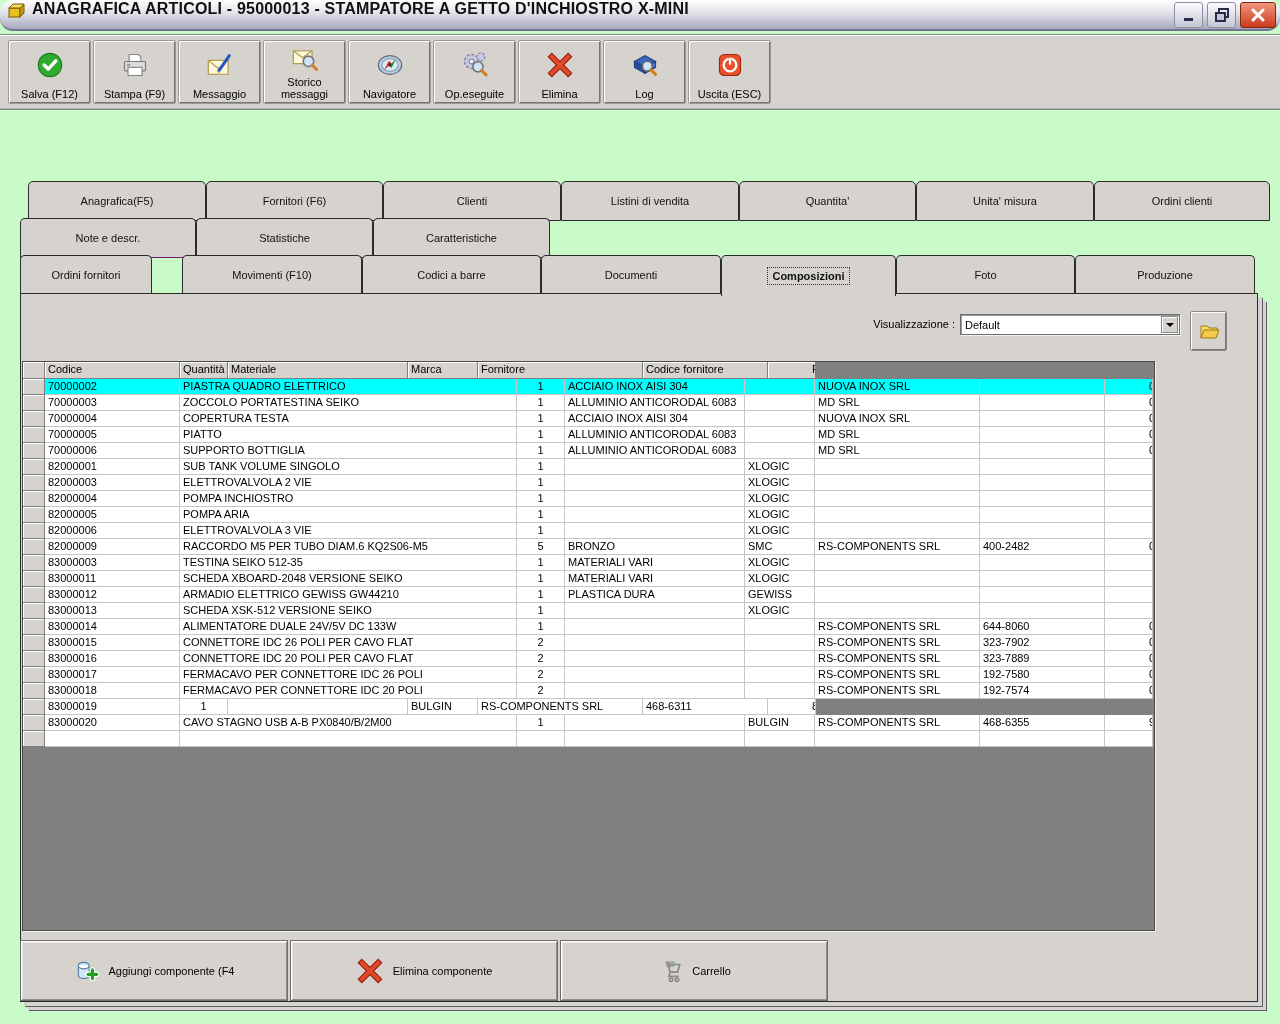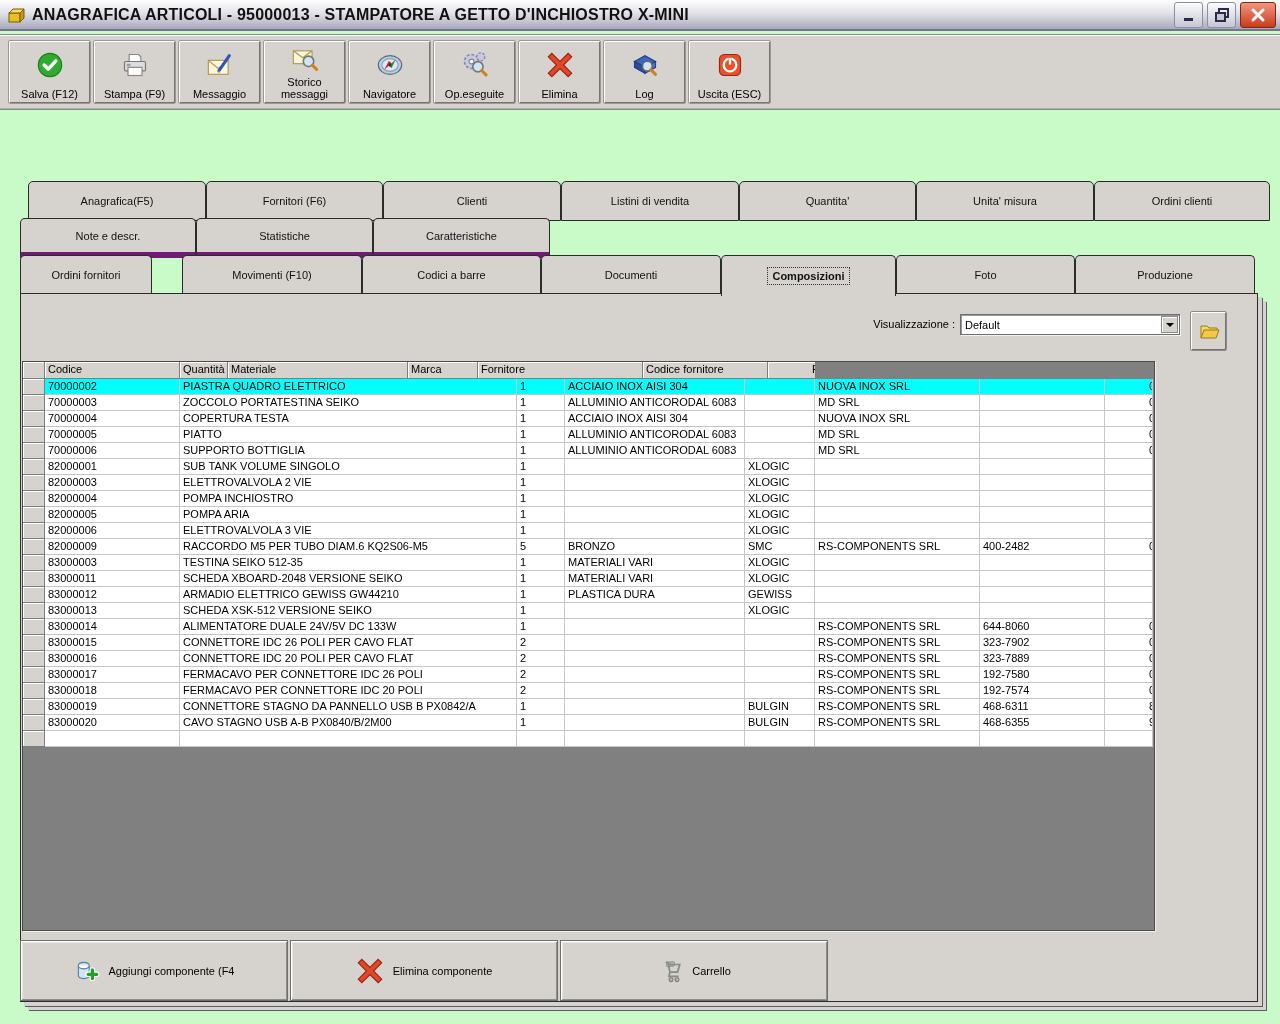--- a/index.html
+++ b/index.html
@@ -11,21 +11,21 @@
     font-size:11px; color:#000;
   }
   .icon { display:inline-flex; align-items:center; justify-content:center; }
   .icon svg { display:block; }
 
   
   .titlebar {
     position:absolute; left:0; top:0; width:1280px; height:31px;
     background:linear-gradient(180deg,#fefefe 0%,#e2e2ea 45%,#a8a8bc 100%);
     border-bottom:2px solid #73738c;
-    display:flex; align-items:center; padding-left:6px;
+    display:flex; align-items:flex-start; padding-left:6px;border-radius:13px;
   }
   .titlebar .app-icon { width:20px; height:20px; margin-right:6px; }
   .titlebar .title-text { font-size:16px; font-weight:bold; color:#111; letter-spacing:.2px; white-space:nowrap; }
   .winbtns { position:absolute; right:4px; top:2px; display:flex; gap:4px; }
   .winbtn {
     width:29px; height:26px; border:1px solid #8890a6; border-radius:3px;
     background:linear-gradient(180deg,#fcfcfd,#c6c6d4);
     display:flex; align-items:center; justify-content:center; cursor:pointer;
   }
   .winbtn.close {
@@ -51,21 +51,21 @@
 
   
   .tab {
     position:absolute;
     background:#d6d3ce; border:1px solid #2b2b2b; border-bottom:none;
     border-radius:5px 5px 0 0;
     display:flex; align-items:center; justify-content:center;
     cursor:pointer; color:#111;
   }
   .tab.r1 { z-index:10; border-bottom:1px solid #2b2b2b; }
-  .tab.r2 { z-index:20; border-bottom:6px solid #701a75; }
+  .tab.r2 { z-index:20; border-bottom:1px solid #701a75; }
   .tab.r3 { z-index:30; }
   .tab.active { z-index:40; font-weight:bold; }
   .tab.active .tab-label { outline:1px dotted #333; outline-offset:2px; padding:0 2px; }
 
   
   .panel {
     position:absolute; left:20px; top:293px; width:1238px; height:709px;
     background:#d6d3ce; border:1px solid #2b2b2b; z-index:25;
     box-shadow:4px 4px 0 #d6d3ce, 5px 5px 0 #5c5c66, 8px 8px 0 #d6d3ce, 9px 9px 0 #5c5c66;
   }
@@ -102,21 +102,21 @@
   .cell {
     height:100%; padding:1px 3px 0 3px; line-height:13px;
     white-space:nowrap; overflow:hidden; background:#fff;
     border-right:1px solid #c6c6c6; border-bottom:1px solid #c6c6c6;
   }
   .thead .cell, .cell.sel {
     background:#d6d3ce; border-right:1px solid #7d7d7d; border-bottom:1px solid #7d7d7d;
     box-shadow:inset 1px 1px 0 #ffffff;
   }
   .trow.selected .cell:not(.sel) { background:#00ffff; }
-  .cell.num { text-align:left; }
+  .cell.num { text-align:center; }
   .w0{width:22px;} .w1{width:135px;} .w2{width:337px;} .w3{width:48px;}
   .w4{width:180px;} .w5{width:70px;} .w6{width:165px;} .w7{width:125px;} .w8{width:43px;padding-left:44px;}
 
   
   .fbtn {
     position:absolute; top:940px; width:268px; height:61px; z-index:26;
     background:#d6d3ce; border:1px solid #6f6f6f;
     box-shadow:inset 1px 1px 0 #ffffff, inset -1px -1px 0 #8f8d87, inset 2px 2px 0 #e9e7e2;
     display:flex; align-items:center; justify-content:center; gap:9px; cursor:pointer;
   }
@@ -577,21 +577,20 @@
       <div class="cell w3 num">2</div>
       <div class="cell w4"></div>
       <div class="cell w5"></div>
       <div class="cell w6">RS-COMPONENTS SRL</div>
       <div class="cell w7">192-7574</div>
       <div class="cell w8 num">0,00</div>
     </div>
     <div class="trow">
       <div class="cell sel w0"></div>
       <div class="cell w1">83000019</div>
-      <div class="cell w2">CONNETTORE STAGNO DA PANNELLO USB B PX0842/A</div>
       <div class="cell w3 num">1</div>
       <div class="cell w4"></div>
       <div class="cell w5">BULGIN</div>
       <div class="cell w6">RS-COMPONENTS SRL</div>
       <div class="cell w7">468-6311</div>
       <div class="cell w8 num">8,70</div>
     </div>
     <div class="trow">
       <div class="cell sel w0"></div>
       <div class="cell w1">83000020</div>

